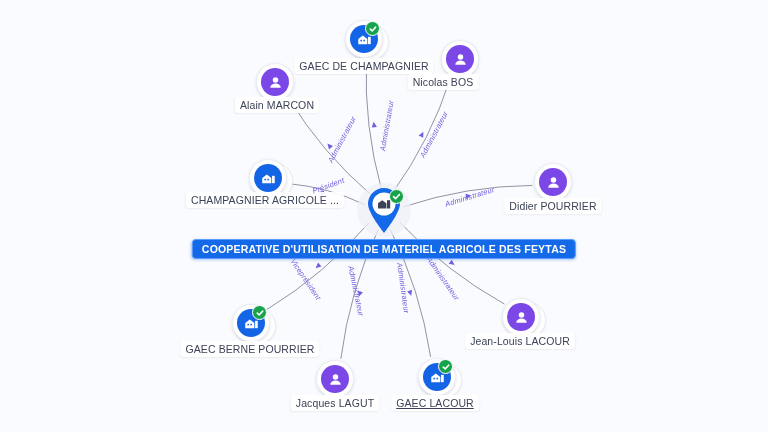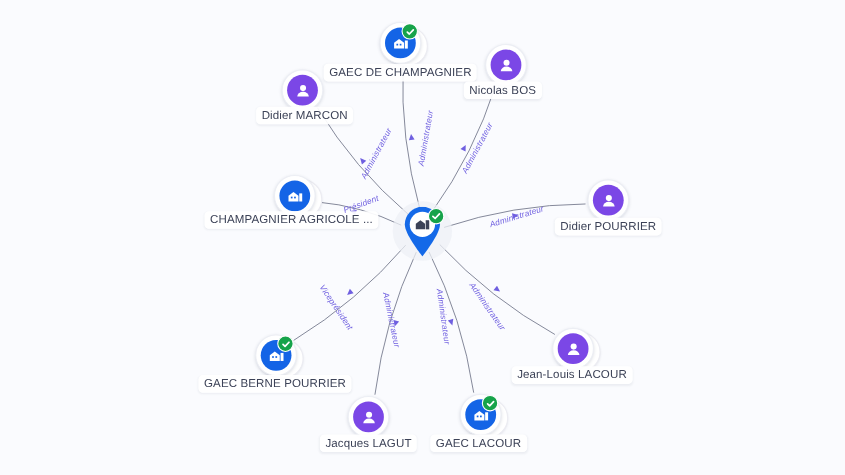--- a/index.html
+++ b/index.html
@@ -186,32 +186,32 @@
       <div class="node" style="left: 460px; top: 59px;">
         <div class="chip">
           <div class="disc person">
             <svg viewBox="0 0 24 24" width="17" height="17">
               <circle cx="12" cy="8.6" r="3.9" fill="#ffffff"></circle>
               <path d="M4.6 19.4 a7.4 6 0 0 1 14.8 0 z" fill="#ffffff"></path>
             </svg>
           </div>
         </div>
       </div>
-      <div class="node-label" style="left: 457px; top: 74px;">Nicolas BOS</div>
+      <div class="node-label" style="left: 443px; top: 74px;">Nicolas BOS</div>
       <div class="node" style="left: 275px; top: 82px;">
         <div class="chip">
           <div class="disc person">
             <svg viewBox="0 0 24 24" width="17" height="17">
               <circle cx="12" cy="8.6" r="3.9" fill="#ffffff"></circle>
               <path d="M4.6 19.4 a7.4 6 0 0 1 14.8 0 z" fill="#ffffff"></path>
             </svg>
           </div>
         </div>
       </div>
-      <div class="node-label" style="left: 277px; top: 97px;">Didier MARCON</div>
+      <div class="node-label" style="left: 277px; top: 97px;">Alain MARCON</div>
       <div class="node" style="left: 268px; top: 178px;">
         <div class="stack s3"></div>
         <div class="stack s2"></div>
         <div class="stack s1"></div>
         <div class="chip">
           <div class="disc company">
             <svg viewBox="0 0 24 24" width="17" height="17">
               <path d="M3.2 18.6 v-7.4 L9.6 6.4 l6.4 4.8 v7.4 z" fill="#ffffff"></path>
               <rect x="17" y="8.2" width="3.8" height="10.4" fill="#ffffff"></rect>
               <rect x="6.2" y="12.4" width="2.2" height="2.2" fill="#1464e6"></rect>
@@ -291,21 +291,21 @@
               <rect x="10.4" y="12.4" width="2.2" height="2.2" fill="#1464e6"></rect>
             </svg>
           </div>
         </div>
         <div class="badge-check">
           <svg viewBox="0 0 14 14" width="10" height="10">
             <path d="M3.2 7.2 L5.8 9.7 L10.8 4.4" stroke="#ffffff" stroke-width="2.2" fill="none" stroke-linecap="round" stroke-linejoin="round"></path>
           </svg>
         </div>
       </div>
-      <div class="node-label" style="left: 435px; top: 395px;">GAEC LACOUR</div>
+      <div class="node-label" style="left: 435px; top: 395px; text-decoration: underline;">GAEC LACOUR</div>
     </div>
   <div id="edge-labels-layer">
       <div class="edge-label" style="left: 378px; top: 150px; transform: rotate(-80deg);">Administrateur</div>
       <div class="edge-label" style="left: 418px; top: 155px; transform: rotate(-62deg);">Administrateur</div>
       <div class="edge-label" style="left: 326px; top: 160px; transform: rotate(-62deg);">Administrateur</div>
       <div class="edge-label" style="left: 311px; top: 187px; transform: rotate(-20deg);">Président</div>
       <div class="edge-label" style="left: 444px; top: 200px; transform: rotate(-17deg);">Administrateur</div>
       <div class="edge-label" style="left: 432px; top: 255px; transform: rotate(55deg);">Administrateur</div>
       <div class="edge-label" style="left: 296px; top: 257px; transform: rotate(56deg);">Viceprésident</div>
       <div class="edge-label" style="left: 355px; top: 265px; transform: rotate(78deg);">Administrateur</div>
@@ -322,14 +322,15 @@
         <rect x="21" y="12.2" width="3.2" height="8.3"></rect>
       </g>
     </svg>
     <div class="badge-check" style="right:-20px; top:-21px;">
       <svg viewBox="0 0 14 14" width="11" height="11">
         <path d="M3.2 7.2 L5.8 9.7 L10.8 4.4" stroke="#ffffff" stroke-width="2" fill="none" stroke-linecap="round" stroke-linejoin="round"></path>
       </svg>
     </div>
   </div>
 
+  <div class="root-label" id="root-label" style="left: 384px; top: 239px;">COOPERATIVE D'UTILISATION DE MATERIEL AGRICOLE DES FEYTAS</div>
 
 </div>
 
 </body></html>

